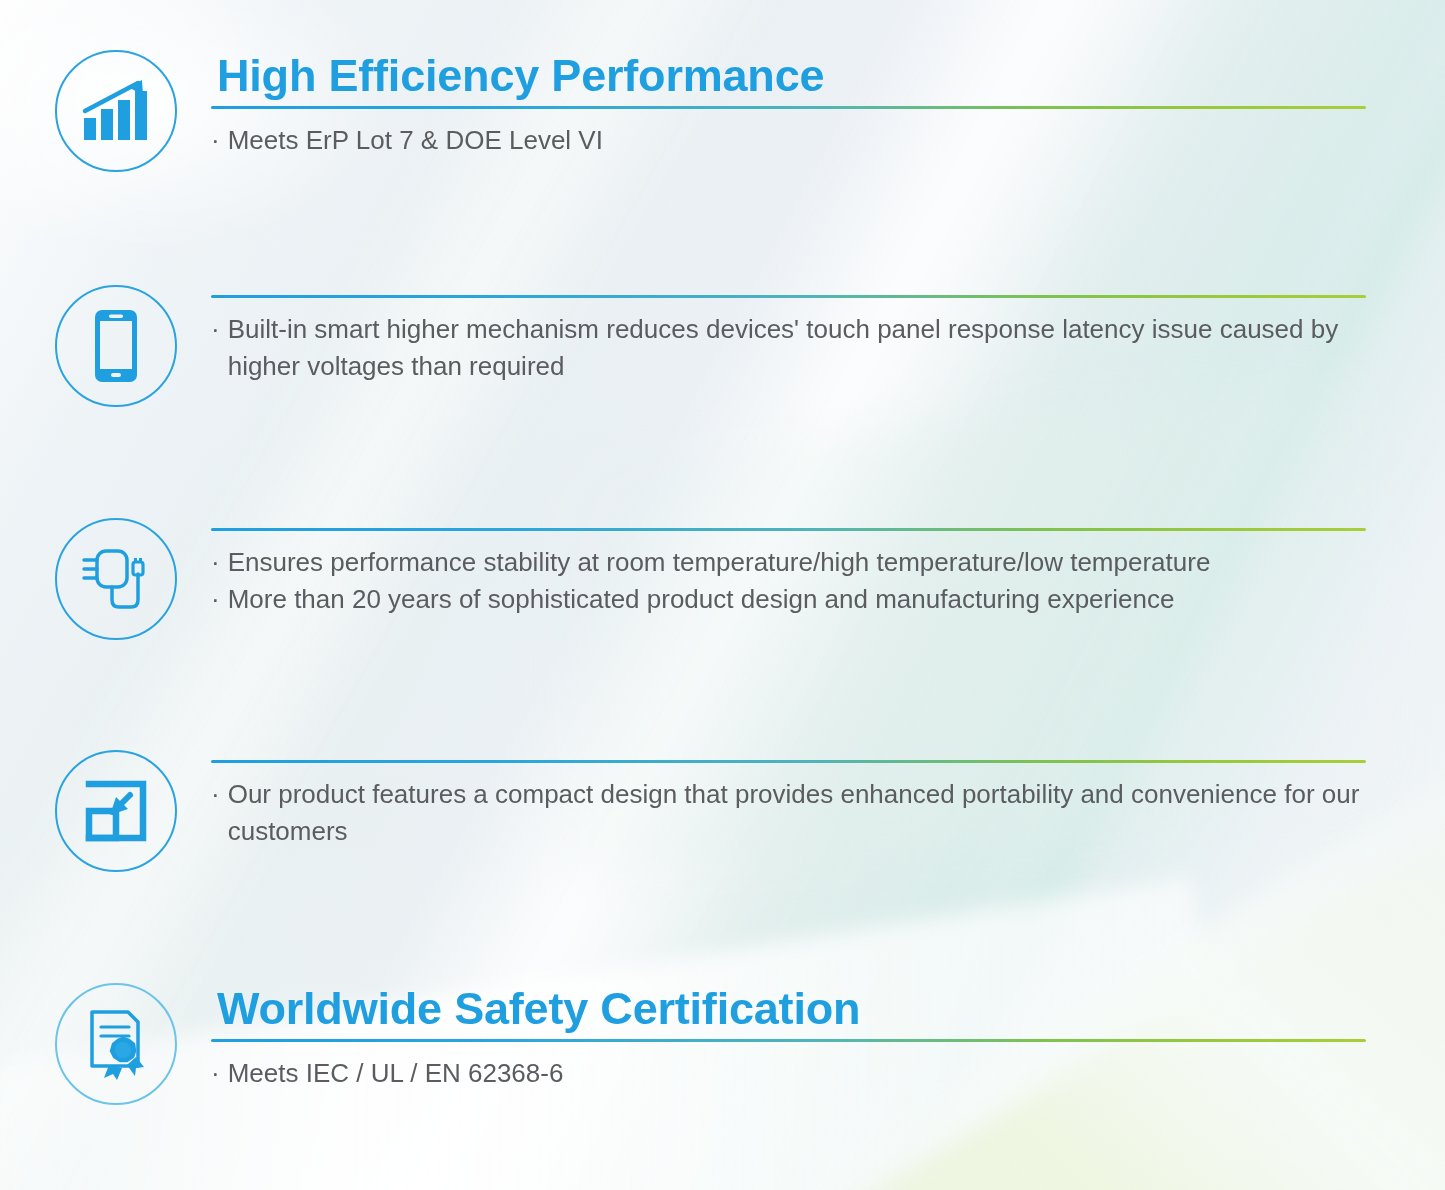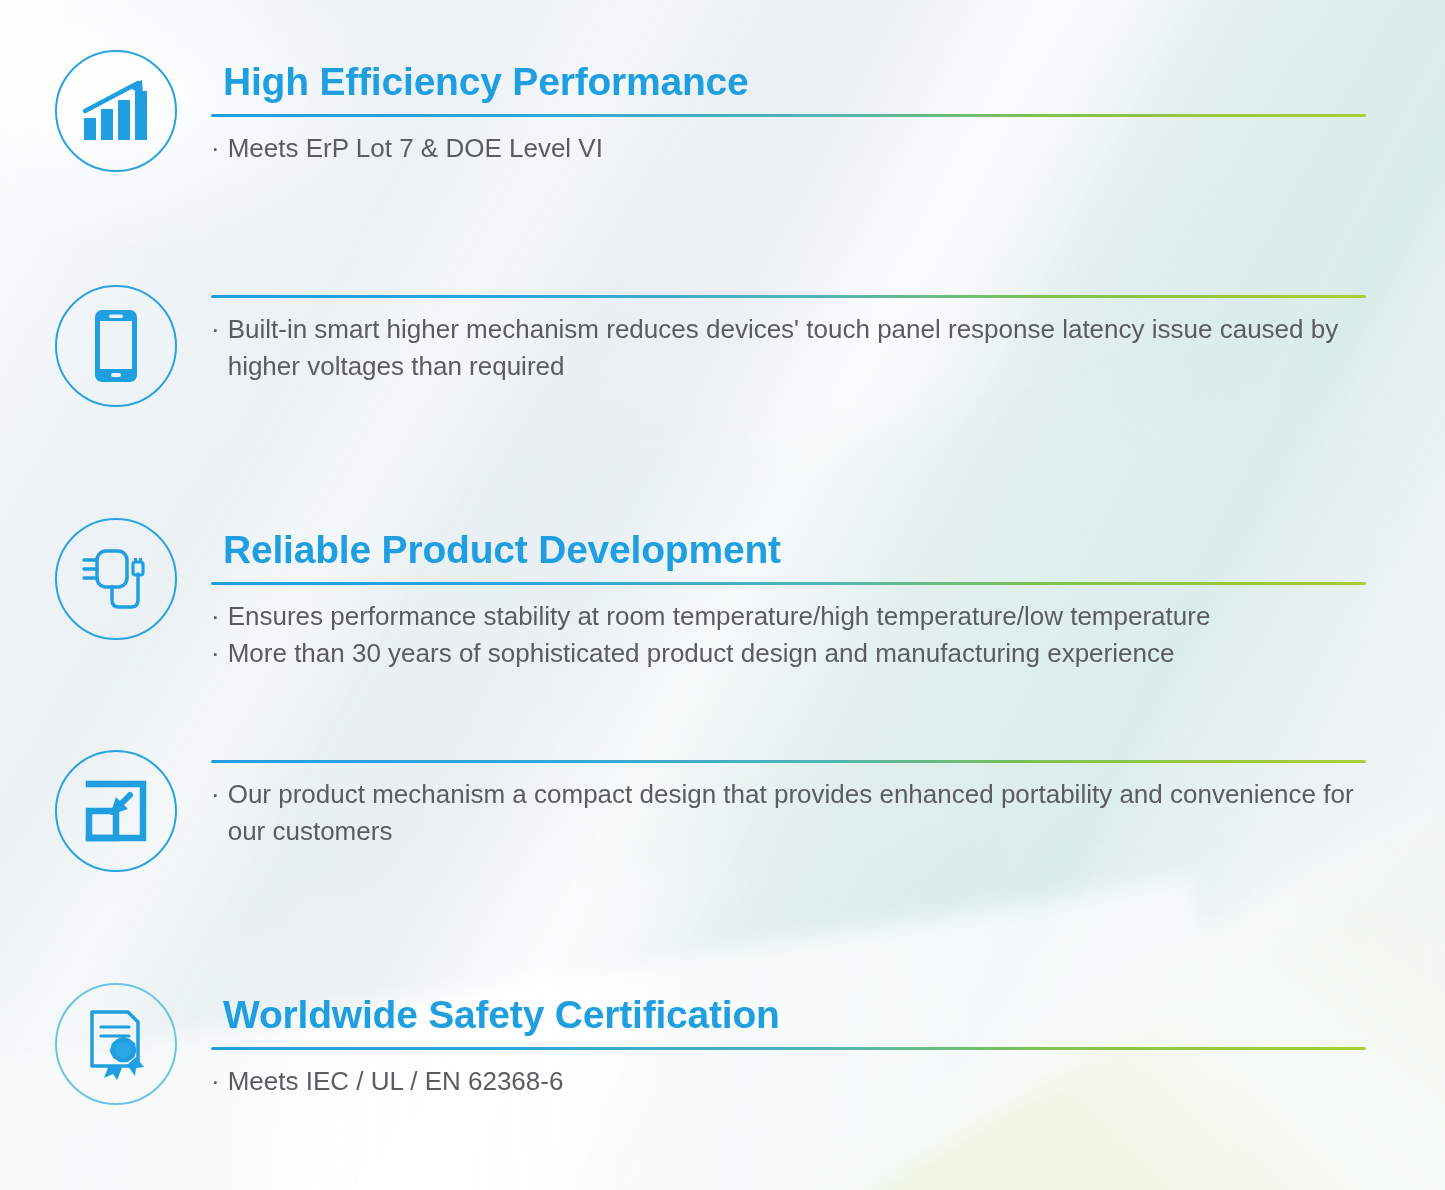--- a/index.html
+++ b/index.html
@@ -125,25 +125,25 @@
 
   .body-col {
     position: absolute;
     left: 211px;
     top: 0;
     width: 1160px;
   }
 
   .feature-title {
     color: #1f9fe0;
-    font-size: 39px;
+    font-size: 45px;
     font-weight: bold;
     letter-spacing: -0.2px;
     line-height: 40px;
-    margin: 12px;
+    margin: 6px;
     white-space: nowrap;
   }
 
   .divider {
     width: 1155px;
     height: 3px;
     margin-top: 10px;
     background: linear-gradient(90deg,
         #1f9fe0 0%,
         #2aa5dd 25%,
@@ -257,30 +257,29 @@
             <line x1="6" y1="25" x2="19" y2="25" stroke="#1f9fe0" stroke-width="3.5" stroke-linecap="round"></line>
             <line x1="6" y1="34" x2="19" y2="34" stroke="#1f9fe0" stroke-width="3.5" stroke-linecap="round"></line>
             <path d="M34 43 L34 56 Q34 63 41 63 L53 63 Q60 63 60 56 L60 30" fill="none" stroke="#1f9fe0" stroke-width="3.5" stroke-linecap="round"></path>
             <rect x="55" y="18" width="10" height="13" rx="2.5" fill="none" stroke="#1f9fe0" stroke-width="3.2"></rect>
             <line x1="57.5" y1="14" x2="57.5" y2="18" stroke="#1f9fe0" stroke-width="3"></line>
             <line x1="62.5" y1="14" x2="62.5" y2="18" stroke="#1f9fe0" stroke-width="3"></line>
           </svg>
         </div>
       </div>
       <div class="body-col">
-        <div class="feature-title">Reliable Product Development</div>
         <div class="divider"></div>
         <div class="bullets">
           <div class="bullet">
             <span class="dot">·</span>
             <span class="btext">Ensures performance stability at room temperature/high temperature/low temperature</span>
           </div>
           <div class="bullet">
             <span class="dot">·</span>
-            <span class="btext">More than 30 years of sophisticated product  design and manufacturing experience</span>
+            <span class="btext">More than 20 years of sophisticated product  design and manufacturing experience</span>
           </div>
         </div>
       </div>
     </div>
 
     <div class="feature" id="f4">
       <div class="icon-wrap">
         <div class="icon-circle">
           <svg width="66" height="66" viewBox="0 0 66 66">
             <path d="M6 6 L60 6 L60 60 L6 60" fill="none" stroke="#1f9fe0" stroke-width="6.5" stroke-linecap="square"></path>
@@ -288,21 +287,21 @@
             <path d="M47 17 L30 34" stroke="#1f9fe0" stroke-width="6" stroke-linecap="round"></path>
             <path d="M27 37 L45 31 L33 19 Z" fill="#1f9fe0"></path>
           </svg>
         </div>
       </div>
       <div class="body-col">
         <div class="divider"></div>
         <div class="bullets">
           <div class="bullet">
             <span class="dot">·</span>
-            <span class="btext">Our product mechanism a compact design that provides enhanced portability and convenience for our customers</span>
+            <span class="btext">Our product features a compact design that provides enhanced portability and convenience for our customers</span>
           </div>
         </div>
       </div>
     </div>
 
     <div class="feature" id="f5">
       <div class="icon-wrap">
         <div class="icon-circle soft">
           <svg width="68" height="72" viewBox="0 0 68 72">
             <path d="M10 4 L46 4 L56 14 L56 58 L10 58 Z" fill="none" stroke="#1f9fe0" stroke-width="3.5" stroke-linejoin="round"></path>

